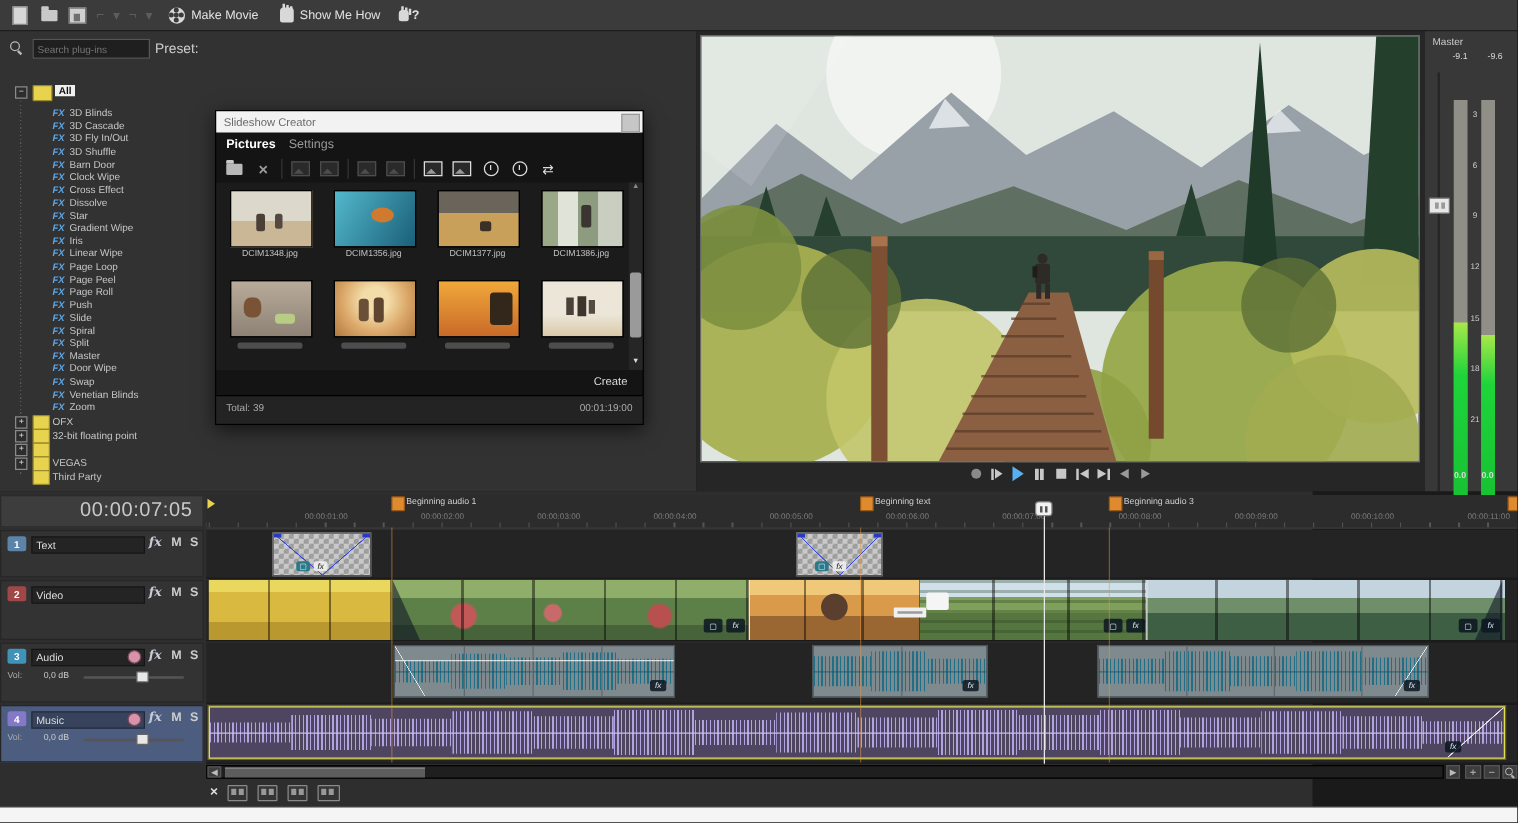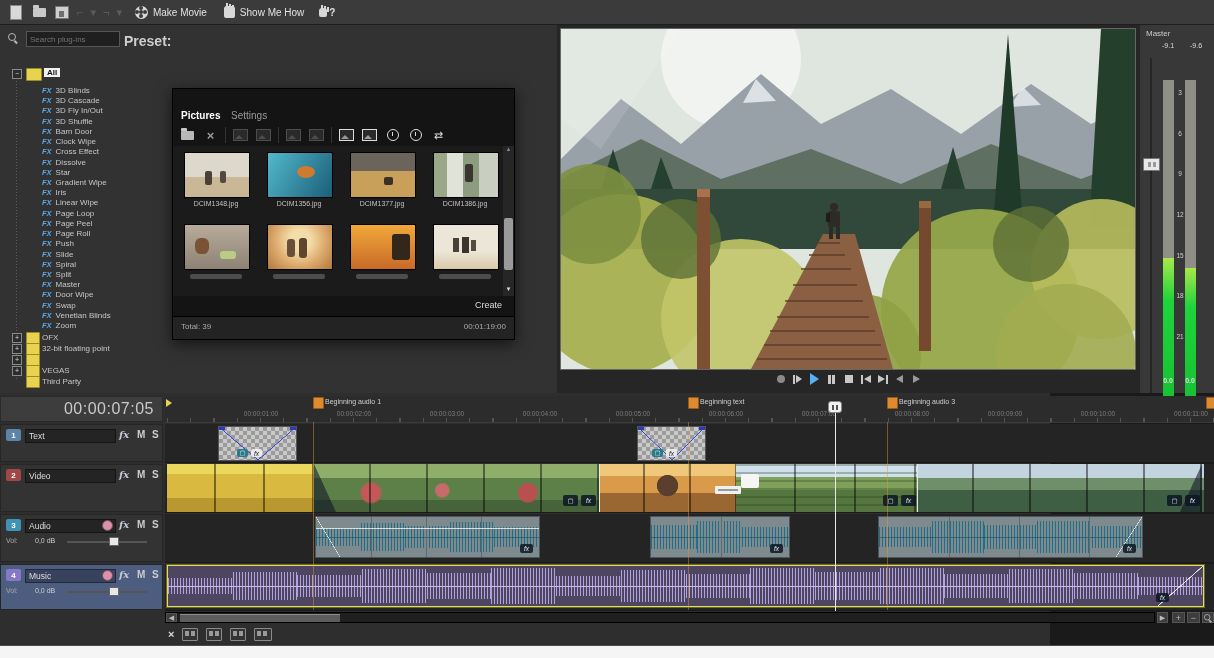--- a/index.html
+++ b/index.html
@@ -20,21 +20,21 @@
   .reel{width:13px;height:13px;border-radius:50%;background:#d8d8d8;position:relative;}
   .reel:after{content:"";position:absolute;left:4.5px;top:4.5px;width:4px;height:4px;border-radius:50%;background:#3b3b3b;box-shadow:0 -4px 0 #3b3b3b,0 4px 0 #3b3b3b,-4px 0 0 #3b3b3b,4px 0 0 #3b3b3b;}
   .hand{width:11px;height:12px;background:#d8d8d8;border-radius:3px 3px 2px 2px;position:relative;}
   .hand:before{content:"";position:absolute;top:-3px;left:2px;width:2px;height:5px;background:#d8d8d8;box-shadow:3px 1px 0 #d8d8d8,6px 2px 0 #d8d8d8;}
   
   #pluginPanel{left:0;top:25px;width:557px;height:368px;background:#323232;}
   #searchBox{left:26px;top:6px;width:86px;height:14px;background:#1f1f1f;border:1px solid #555;color:#bbb;font-size:8px;padding:0 3px;}
   .mag{width:10px;height:10px;position:relative;}
   .mag:before{content:"";position:absolute;left:0;top:0;width:6px;height:6px;border:1.5px solid #b8b8b8;border-radius:50%;}
   .mag:after{content:"";position:absolute;left:7px;top:7px;width:4px;height:1.5px;background:#b8b8b8;transform:rotate(45deg);transform-origin:0 0;}
-  .preset-lbl{font-size:14px;font-weight:bold;color:#cfcfcf;}
+  .preset-lbl{font-size:11px;font-weight:normal;color:#cfcfcf;}
   .treeline{left:16px;top:56px;width:1px;height:300px;background:repeating-linear-gradient(#5a5a5a 0 1px,transparent 1px 3px);}
   .trow{position:absolute;left:42px;height:10px;display:flex;align-items:center;gap:4px;white-space:nowrap;}
   .fxb{color:#5fa8e8;font-size:7.5px;font-weight:bold;font-style:italic;}
   .tname{color:#c6c6c6;font-size:8px;}
   .exp{position:absolute;width:8px;height:8px;background:#2d2d2d;border:1px solid #8a8a8a;color:#ddd;font-size:7px;line-height:7px;text-align:center;}
   .yfold{position:absolute;width:12px;height:10px;background:#e8d34f;border:1px solid #9a8a2a;border-radius:1px;}
   .frow{position:absolute;left:42px;height:10px;display:flex;align-items:center;color:#c6c6c6;font-size:8px;white-space:nowrap;}
   
   .dock-tab{position:absolute;top:376px;height:16px;font-size:8.5px;display:flex;align-items:center;justify-content:center;background:#3a3a3a;color:#9a9a9a;border-radius:2px 2px 0 0;}
   .dock-tab.active{background:#4d4d4d;color:#fff;font-weight:bold;}
@@ -259,20 +259,24 @@
       <span>Third Party</span>
     </div>
 
   <div class="dock-tab" style="left:8px;width:66px;">Project Media</div>
   <div class="dock-tab active" style="left:76px;width:60px;">Transitions</div>
   <div class="dock-tab" style="left:138px;width:50px;">Video FX</div>
   <div class="dock-tab" style="left:190px;width:84px;">Media Generators</div>
 </div>
 
 <div id="dialog" class="abs">
+  <div id="dlgTitle" class="abs">
+    <span>Slideshow Creator</span>
+    <div class="abs" style="right:2px;top:2px;width:13px;height:13px;background:#c6c6c6;border:1px solid #9a9a9a;"></div>
+  </div>
   <span class="dlg-tab active abs" style="left:8px;top:21px;">Pictures</span>
   <span class="dlg-tab abs" style="left:58px;top:21px;">Settings</span>
 
   <div class="abs flex" style="left:6px;top:36px;height:20px;gap:6px;">
     <div class="dt-ic">
         <div class="folder" style="background:#b8b8b8;"></div>
       </div>
     <div class="dt-ic" style="color:#9a9a9a;font-size:13px;font-weight:bold;">×</div>
     <div style="width:1px;height:16px;background:#333;"></div>
     <div class="dt-ic">

